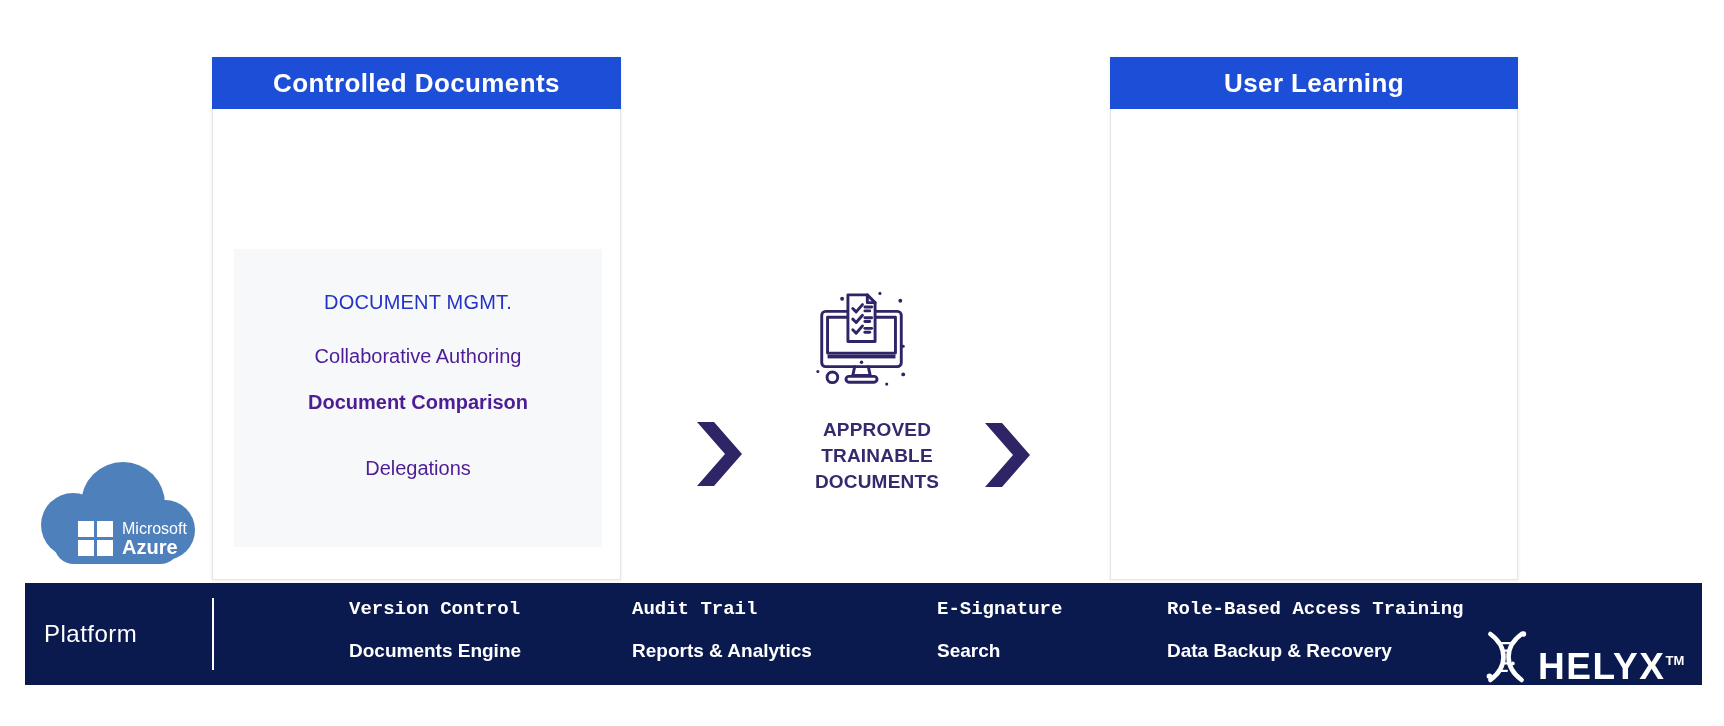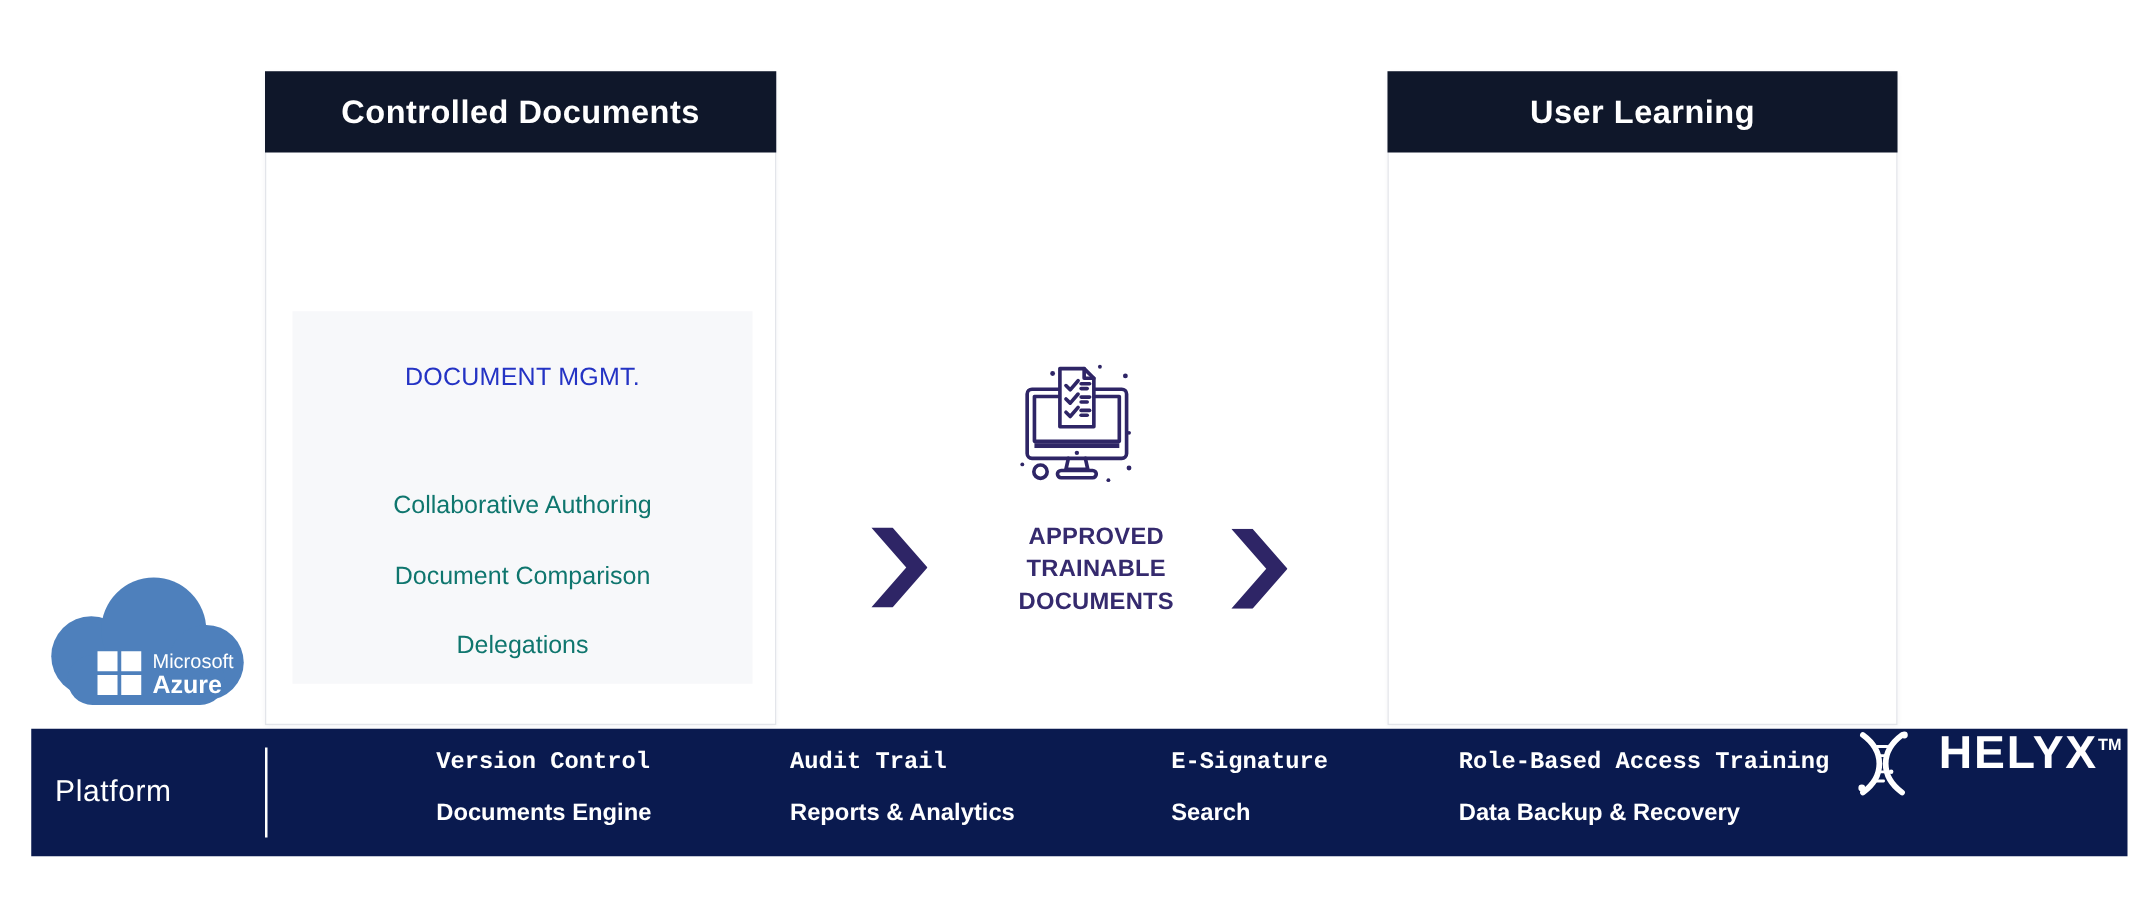--- a/index.html
+++ b/index.html
@@ -4,47 +4,47 @@
 <style>
   html,body{margin:0;padding:0;background:#fff;}
   .canvas{position:relative;width:1724px;height:726px;background:#ffffff;
           font-family:"Liberation Sans",sans-serif;overflow:hidden;}
 
   
   .panel{position:absolute;top:57px;height:521px;background:#ffffff;
          border:1px solid #e3e5ea;box-shadow:0 1px 4px rgba(40,50,90,.08);}
   .panel-left{left:212px;width:407px;}
   .panel-right{left:1110px;width:406px;}
-  .panel-header{position:absolute;left:-1px;right:-1px;top:-1px;height:65px;
-         background:#0f172a;color:#ffffff;display:flex;align-items:center;justify-content:center;
+  .panel-header{position:absolute;left:-1px;right:-1px;top:-1px;height:52px;
+         background:#1d4ed8;color:#ffffff;display:flex;align-items:center;justify-content:center;
          font-size:26px;font-weight:bold;letter-spacing:.4px;}
   .inner-box{position:absolute;left:21px;right:18px;top:191px;height:298px;background:#f7f8fa;}
   .inner-line{position:absolute;left:0;right:0;text-align:center;line-height:24px;}
   .sec-heading{top:41px;font-size:20px;font-weight:normal;color:#2433c4;letter-spacing:.2px;}
-  .sec-item{font-size:20px;color:#0f766e;margin-top:48px;}
-  .item-0{top:95px;} .item-1{top:152px;} .item-2{top:207px;}
+  .sec-item{font-size:20px;color:#4c1d95;}
+  .item-0{top:95px;} .item-1{top:141px;font-weight:bold;} .item-2{top:207px;}
 
   
   .monitor-icon{position:absolute;left:813px;top:291px;width:97px;height:97px;}
   .center-label{position:absolute;left:802px;top:417px;width:150px;text-align:center;
          font-size:19px;font-weight:bold;color:#352a6e;line-height:26px;letter-spacing:.2px;}
   .chevron{position:absolute;width:45px;height:64px;}
   .chevron-left{left:697px;top:422px;}
   .chevron-right{left:985px;top:423px;}
 
   
   .platform-bar{position:absolute;left:25px;top:583px;width:1677px;height:102px;background:#0a1a4f;}
   .platform-label{position:absolute;left:19px;top:0;height:100%;display:flex;align-items:center;
          color:#ffffff;font-size:24px;font-weight:normal;letter-spacing:.5px;text-align:right;}
   .platform-divider{position:absolute;left:187px;top:15px;bottom:15px;width:2px;background:#ffffff;}
   .feature-col{position:absolute;top:0;height:100%;color:#ffffff;font-size:19px;font-weight:bold;}
   .feature-col .row{position:absolute;white-space:nowrap;line-height:22px;}
   .row-0{top:15px;font-family:Liberation Mono, monospace;} .row-1{top:57px;}
   .col-0{left:324px;} .col-1{left:607px;} .col-2{left:912px;} .col-3{left:1142px;}
-  .brand{position:absolute;left:1458px;top:0;height:100%;display:flex;align-items:flex-start;gap:22px;color:#fff;}
+  .brand{position:absolute;left:1458px;top:0;height:100%;display:flex;align-items:flex-end;gap:9px;color:#fff;}
   .brand-name{font-size:37px;font-weight:bold;letter-spacing:1.5px;line-height:1;}
   .brand-tm{font-size:13px;font-weight:bold;vertical-align:14px;letter-spacing:0;}
 
   
   .azure{position:absolute;left:28px;top:452px;width:175px;height:122px;}
   .azure text{font-family:"Liberation Sans",sans-serif;}
 </style>
 </head>
 <body>
 

